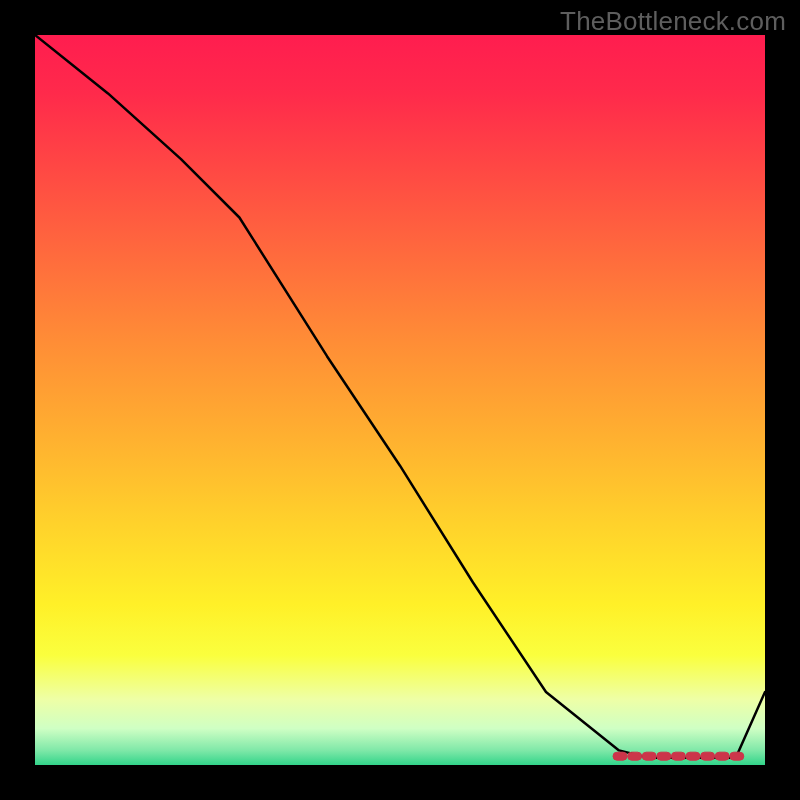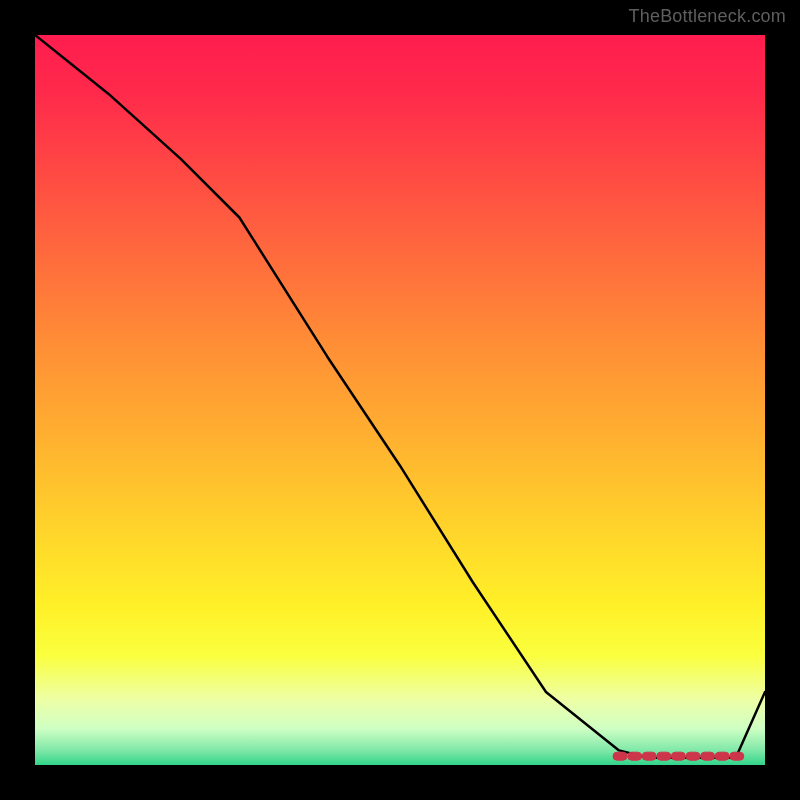--- a/index.html
+++ b/index.html
@@ -15,21 +15,21 @@
     position: relative;
     width: 800px;
     height: 800px;
     background: #000;
   }
   .watermark {
     position: absolute;
     top: 6px;
     right: 14px;
     color: #5e5e5e;
-    font-size: 18px;
+    font-size: 26px;
     font-weight: 400;
     font-family: Arial, Helvetica, sans-serif;
     letter-spacing: 0.2px;
   }
   .plot-area {
     position: absolute;
     left: 35px;
     top: 35px;
     width: 730px;
     height: 730px;

